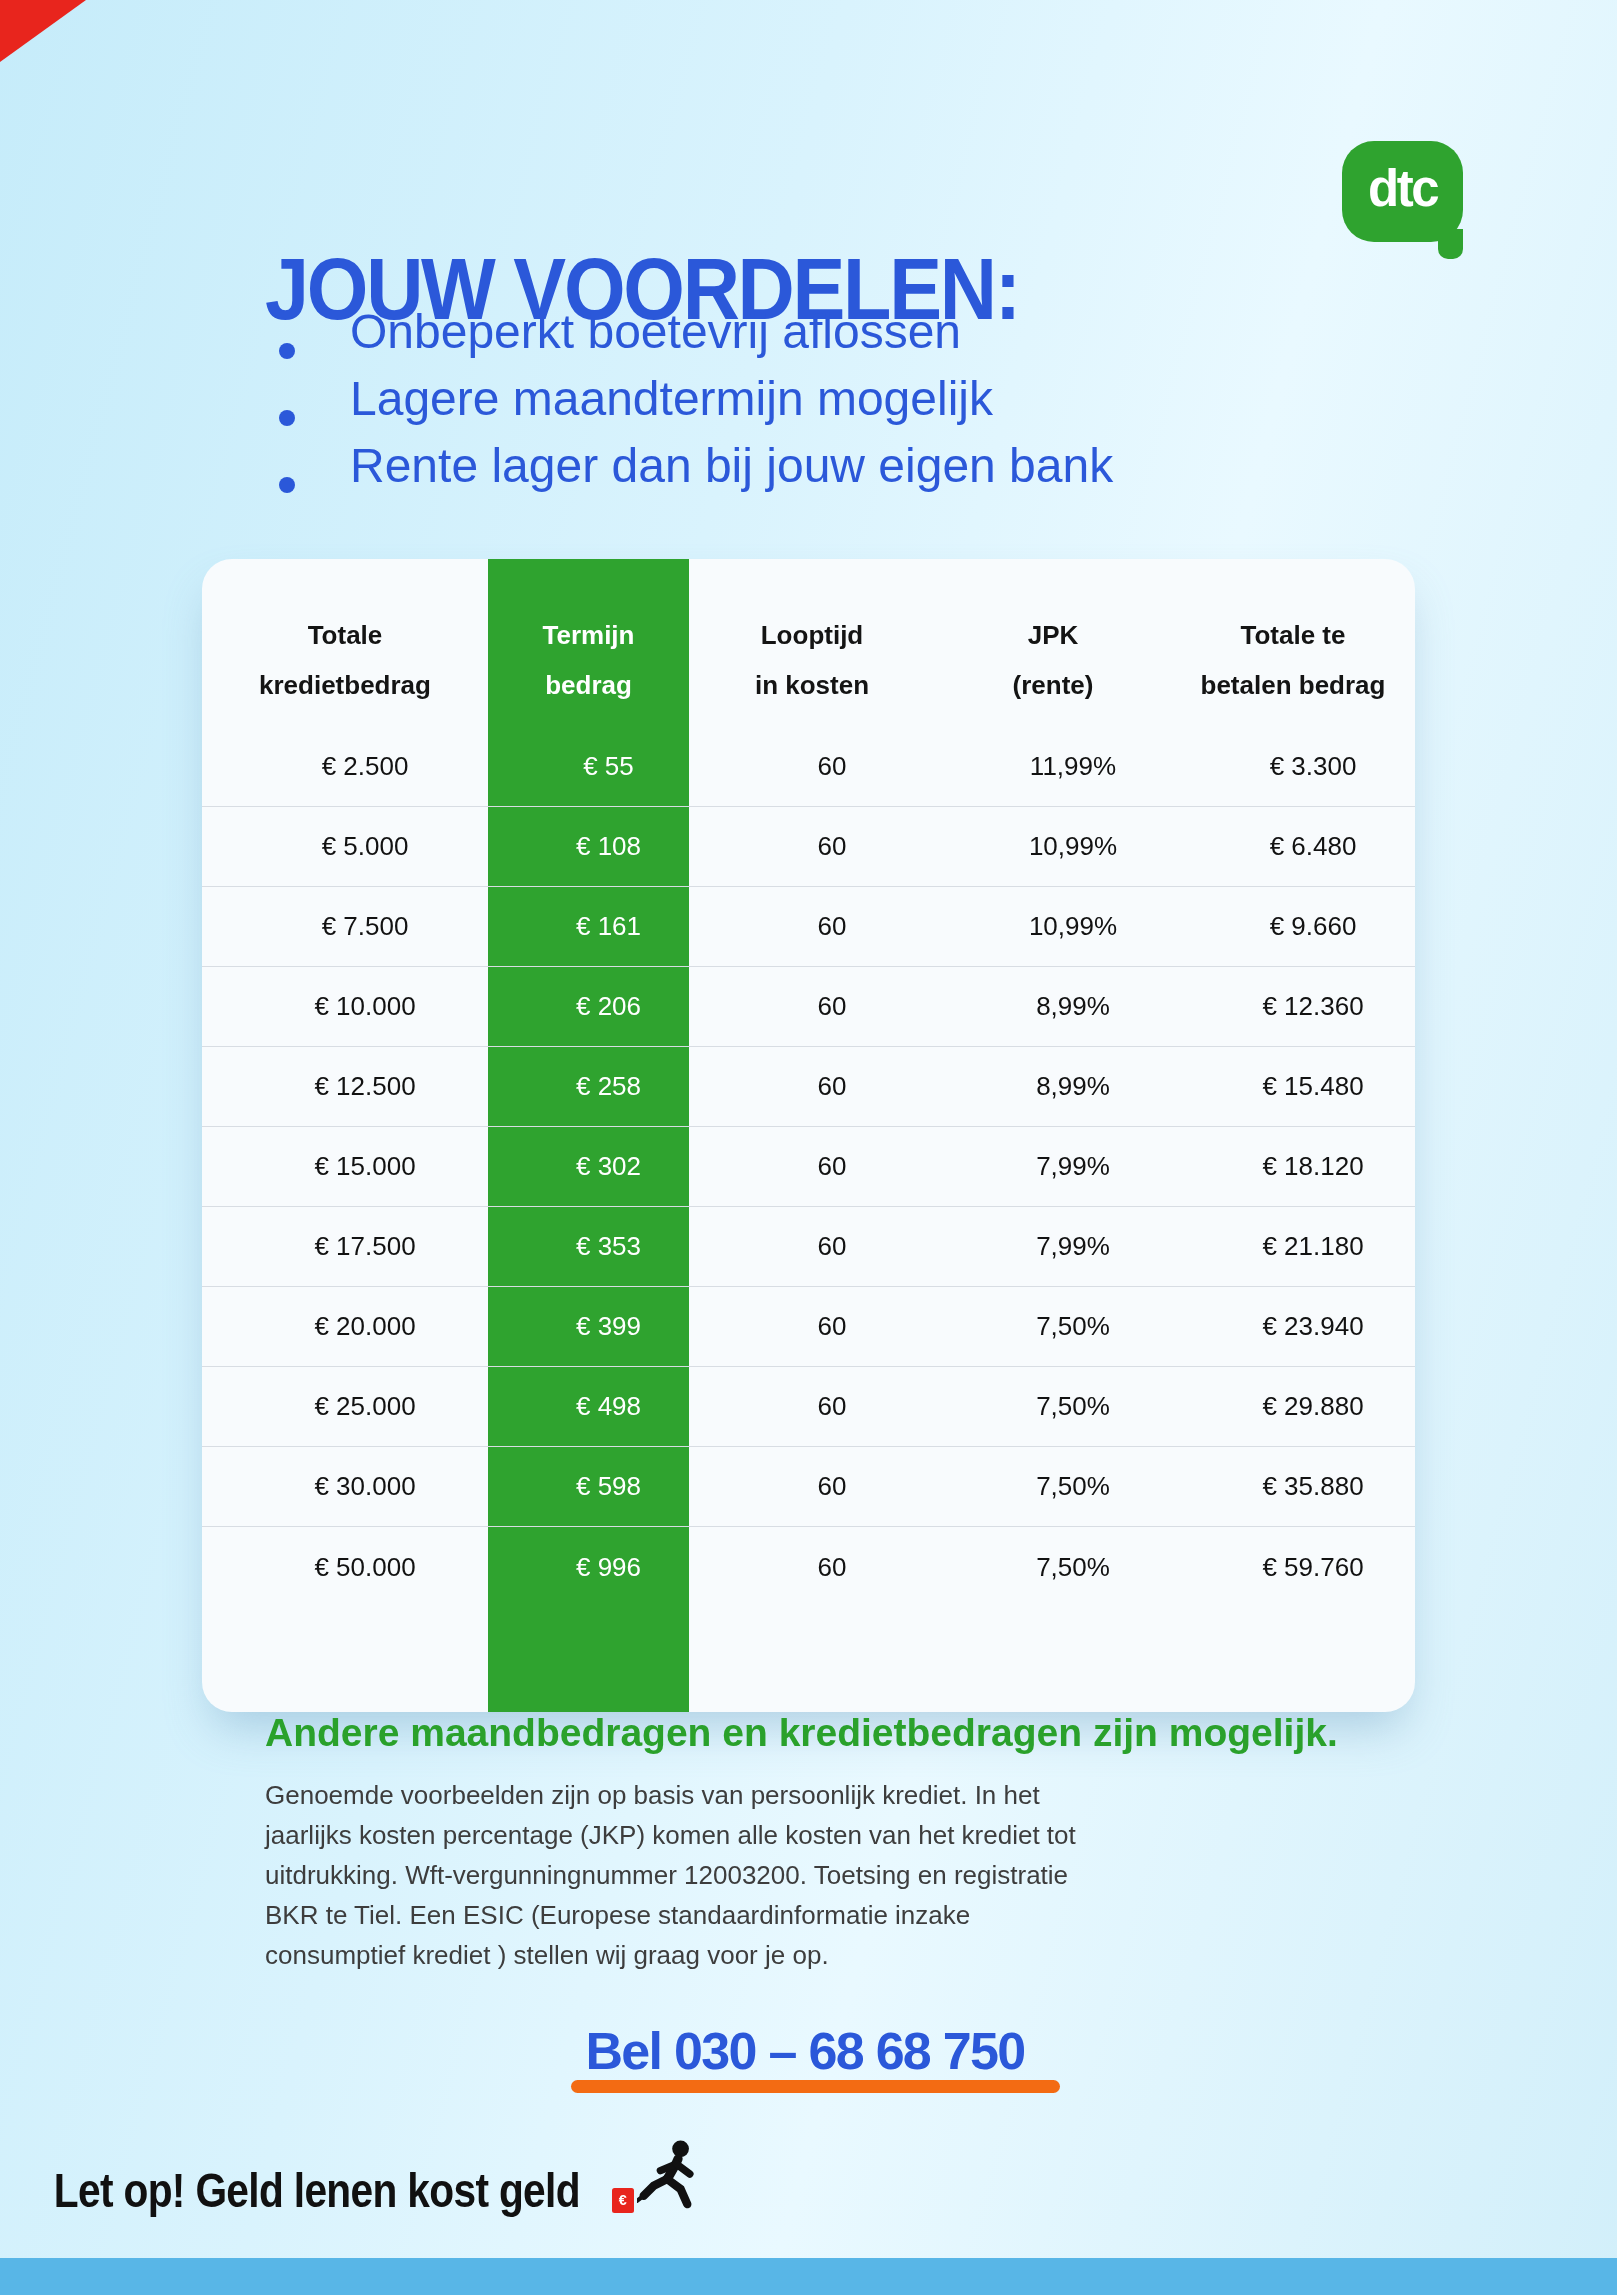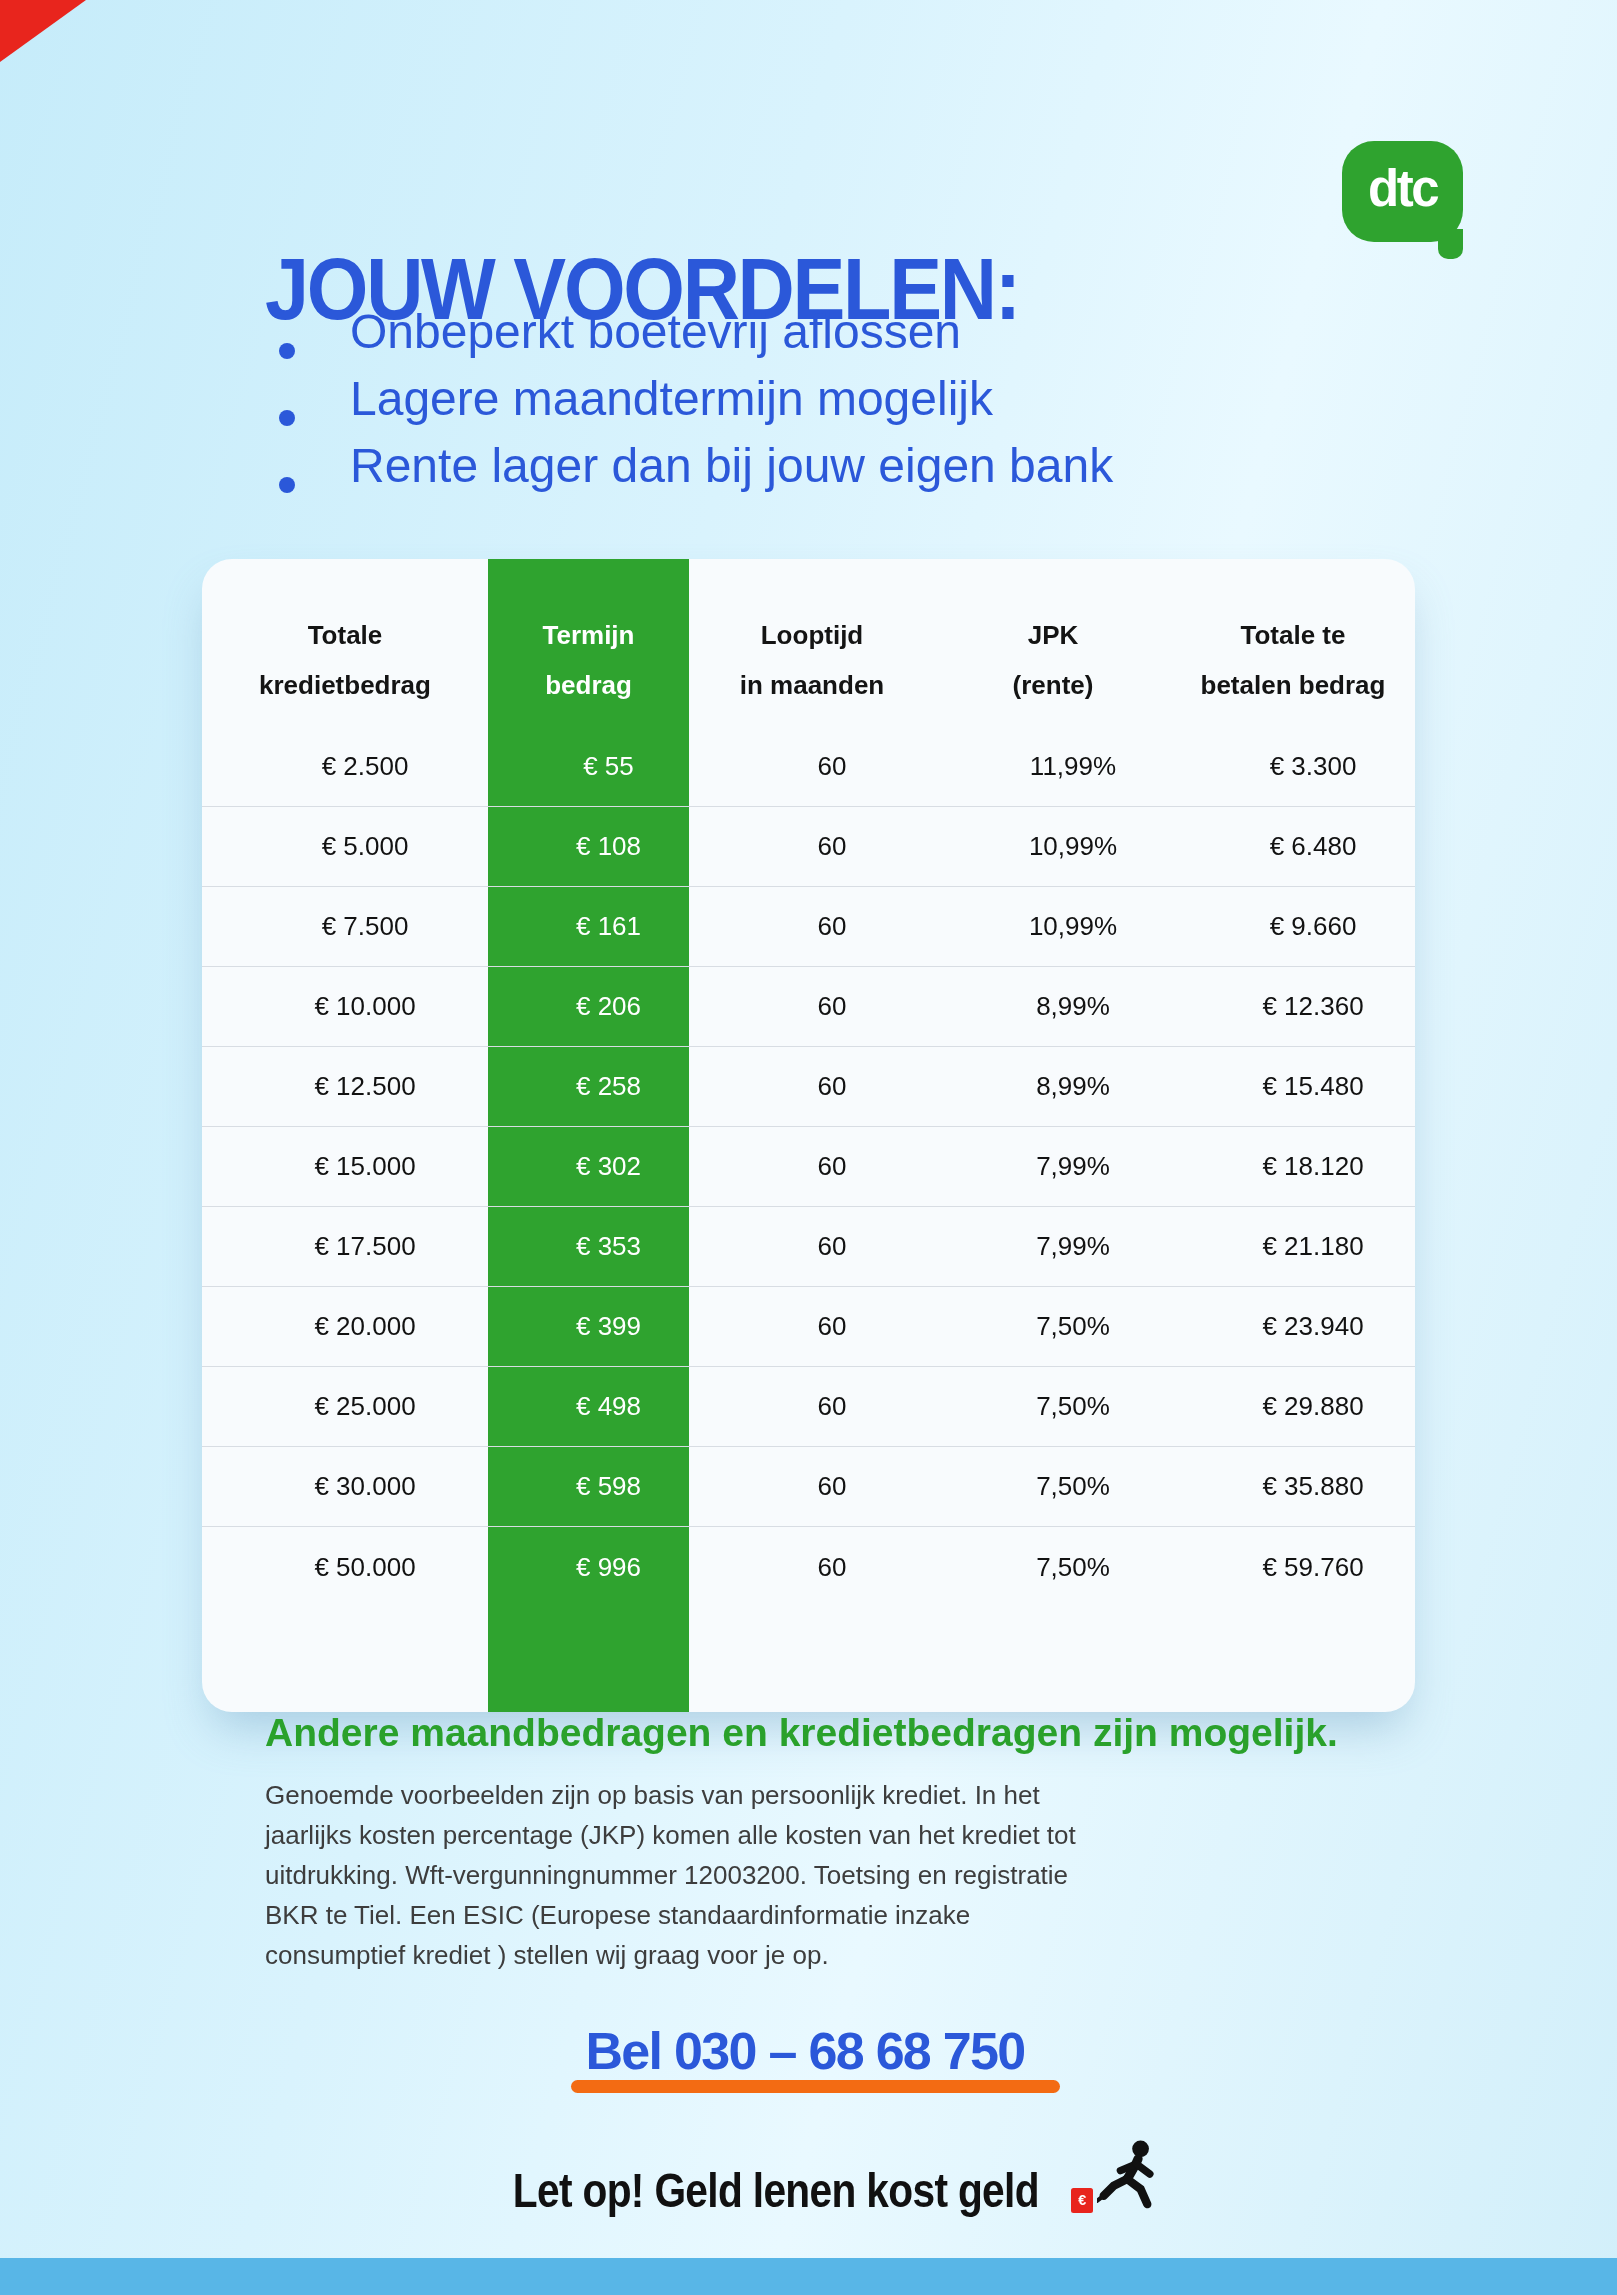--- a/index.html
+++ b/index.html
@@ -75,21 +75,21 @@
   .phone{
     position:absolute;left:0;right:8px;top:2021px;text-align:center;
     font-size:52px;font-weight:bold;color:#2b58d9;letter-spacing:-1.7px;
   }
   .phone-underline{
     position:absolute;left:571px;top:2080px;width:489px;height:12.6px;
     background:#f36b13;border-radius:6.7px;
   }
   .warning{
     position:absolute;left:0;right:0;top:2137px;
-    display:flex;justify-content:center;align-items:flex-end;
+    display:flex;justify-content:flex-start;align-items:flex-end;
   }
   .warning-text{
     font-size:49px;font-weight:bold;color:#111111;white-space:nowrap;
     transform:scaleX(.83);transform-origin:center bottom;
     padding-bottom:5px;letter-spacing:-0.8px;
   }
   .warning-badge{
     width:22px;height:25px;background:#e8251d;border-radius:2.5px;
     margin:0 3.4px 10px -22px;display:flex;align-items:center;justify-content:center;
     color:#fff;font-size:14.3px;font-weight:bold;flex:0 0 auto;
@@ -135,21 +135,21 @@
     <div class="th">
       <div>Totale</div>
         <div>kredietbedrag</div>
     </div>
     <div class="th on-green">
       <div>Termijn</div>
         <div>bedrag</div>
     </div>
     <div class="th">
       <div>Looptijd</div>
-        <div>in maanden</div>
+        <div>in kosten</div>
     </div>
     <div class="th">
       <div>JPK</div>
         <div>(rente)</div>
     </div>
     <div class="th">
       <div>Totale te</div>
         <div>betalen bedrag</div>
     </div>
   </div>

